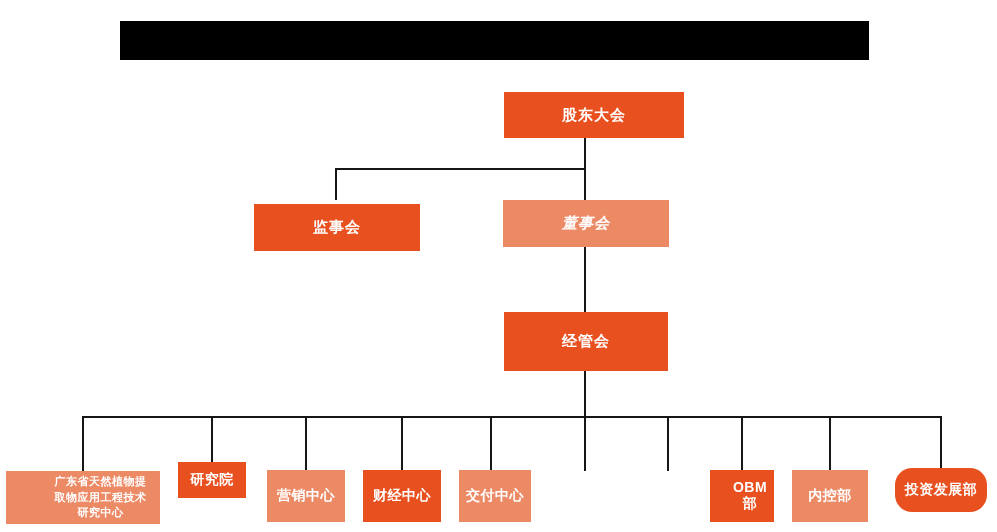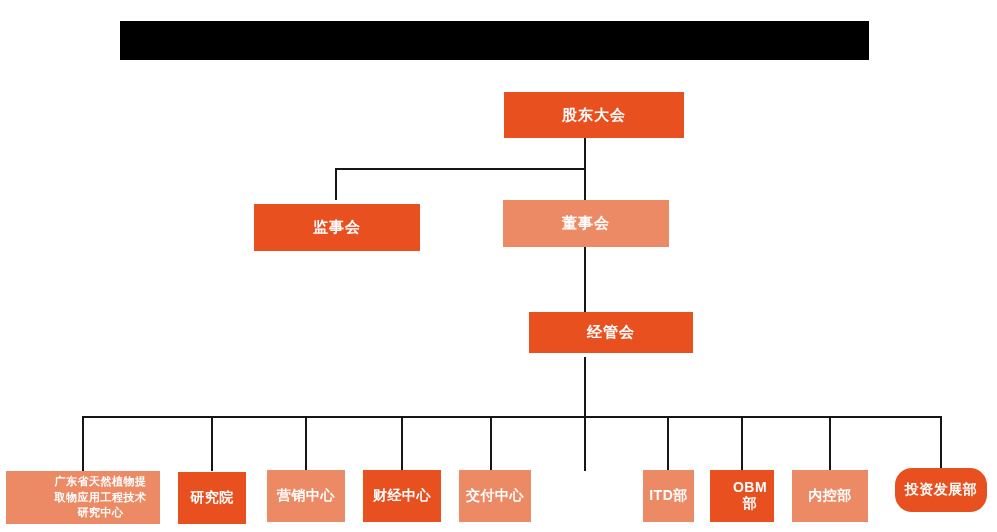--- a/index.html
+++ b/index.html
@@ -71,27 +71,26 @@
   <div class="line v" style="left:490px; top:416px; height:55px;"></div>
   <div class="line v" style="left:584px; top:416px; height:55px;"></div>
   <div class="line v" style="left:667px; top:416px; height:55px;"></div>
   <div class="line v" style="left:741px; top:416px; height:55px;"></div>
   <div class="line v" style="left:829px; top:416px; height:55px;"></div>
   <div class="line v" style="left:940px; top:416px; height:55px;"></div>
 
   <div class="node primary" style="left:504px; top:92px; width:180px; height:46px;">股东大会</div>
 
   <div class="node primary" style="left:254px; top:204px; width:166px; height:47px;">监事会</div>
-  <div class="node secondary" style="left:503px; top:200px; width:166px; height:47px;">董事会</div>
+  <div class="node secondary" style="left:503px; top:200px; width:166px; height:47px;font-style:italic;">董事会</div>
 
-  <div class="node primary" style="left:504px; top:312px; width:164px; height:41px;margin-left:25px;">经管会</div>
+  <div class="node primary" style="left:504px; top:312px; width:164px; height:59px;">经管会</div>
 
   <div class="node secondary dept dept-wide" style="left:6px; top:471px; width:154px; height:53px;padding-left:48px;">广东省天然植物提取物应用工程技术研究中心</div>
-  <div class="node primary dept" style="left:178px; top:472px; width:68px; height:52px;">研究院</div>
+  <div class="node primary dept" style="left:178px; top:462px; width:68px; height:36px;">研究院</div>
   <div class="node primary dept" style="left:363px; top:470px; width:78px; height:52px;">财经中心</div>
   <div class="node secondary dept" style="left:267px; top:470px; width:78px; height:52px;">营销中心</div>
   <div class="node secondary dept" style="left:459px; top:470px; width:72px; height:52px;">交付中心</div>
-  <div class="node secondary dept" style="left:643px; top:470px; width:51px; height:52px;">ITD部</div>
   <div class="node primary dept" style="left:710px; top:470px; width:64px; height:52px;padding-left:16px;">OBM部</div>
   <div class="node secondary dept" style="left:792px; top:470px; width:76px; height:52px;">内控部</div>
   <div class="node primary dept" style="left:895px; top:468px; width:92px; height:44px;border-radius:17px;">投资发展部</div>
 
 </div>
 
 </body></html>

